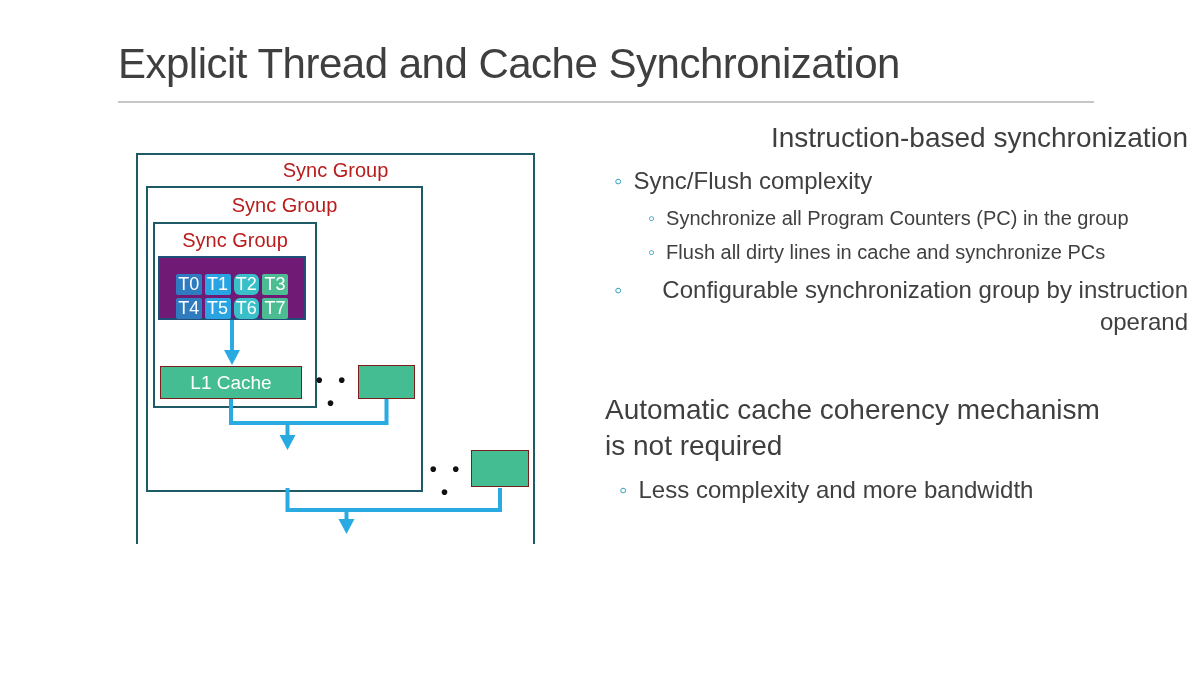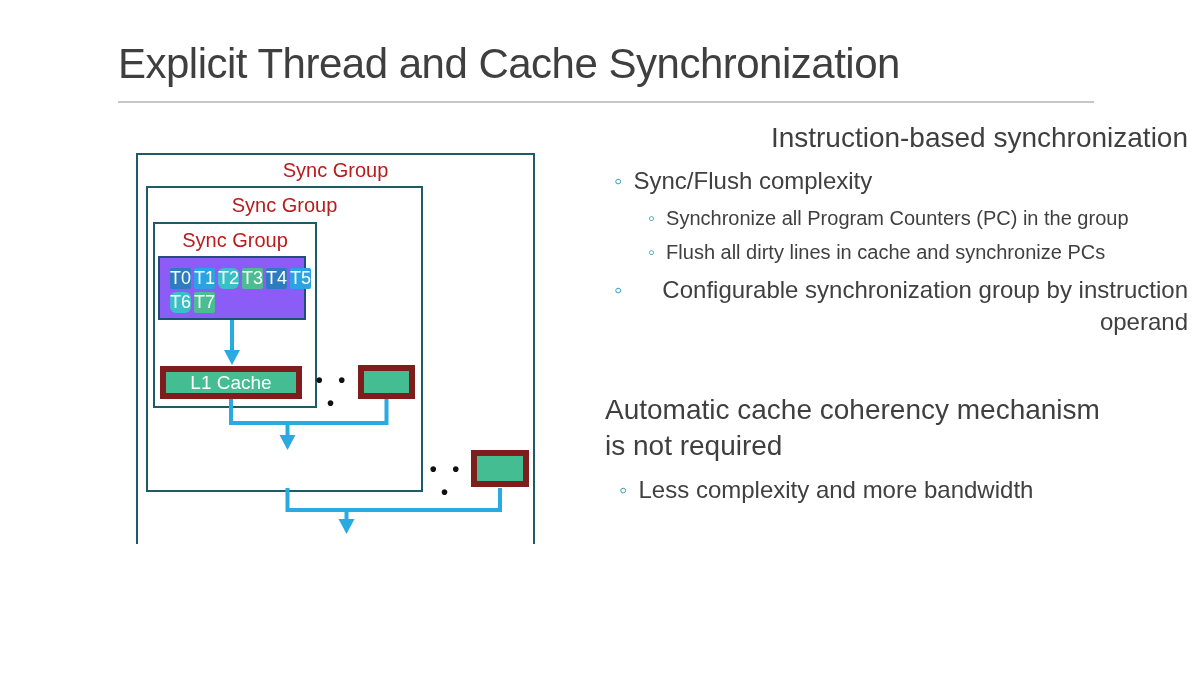--- a/index.html
+++ b/index.html
@@ -9,26 +9,26 @@
 
   
   .title { position:absolute; left:118px; top:40px; width:1000px; font-size:42px; font-weight:400; color:#3f3f3f; letter-spacing:-0.5px; }
   .title-divider { position:absolute; left:118px; top:101px; width:976px; height:2px; background:#c7c7c7; }
 
   
   .sync-box { position:absolute; border:2px solid #1e5b66; background:transparent; }
   .sync-label { position:absolute; font-size:20px; color:#b91c1c; text-align:center; }
 
   .thread-grid { position:absolute; left:158px; top:256px; width:148px; height:64px;
-                 background:#8b5cf6; border:2px solid #1f4e79; padding:10px;
-                 display:grid; grid-template-columns:repeat(6,1fr); grid-template-rows:repeat(2,1fr); gap:3px; }
+                 background:#701a75; border:2px solid #1f4e79; padding:16px;
+                 display:grid; grid-template-columns:repeat(4,1fr); grid-template-rows:repeat(2,1fr); gap:3px; }
   .thread { display:flex; align-items:center; justify-content:center; color:#ffffff; font-size:18px; border-radius:2px; }
   .tc0 { background:#2e7bbf; } .tc1 { background:#29a3e2; } .tc2 { background:#38bfc7;border-radius:6px; } .tc3 { background:#4cbd92; }
 
-  .green-box { position:absolute; background:#45bd92; border:6px solid #7f1d1d; color:#ffffff;
+  .green-box { position:absolute; background:#45bd92; border:1px solid #7f1d1d; color:#ffffff;
                display:flex; align-items:center; justify-content:center; font-size:20px; }
 
   .dots { position:absolute; font-weight:700; color:#111111; font-size:20px; letter-spacing:5px; }
 
   .connector-svg { position:absolute; left:0; top:0; pointer-events:none; }
 
   
   .content-col { position:absolute; color:#404040; }
   .sec1 { left:600px; top:120px; width:588px;text-align:right; }
   .sec2 { left:605px; top:392px; width:500px; }

